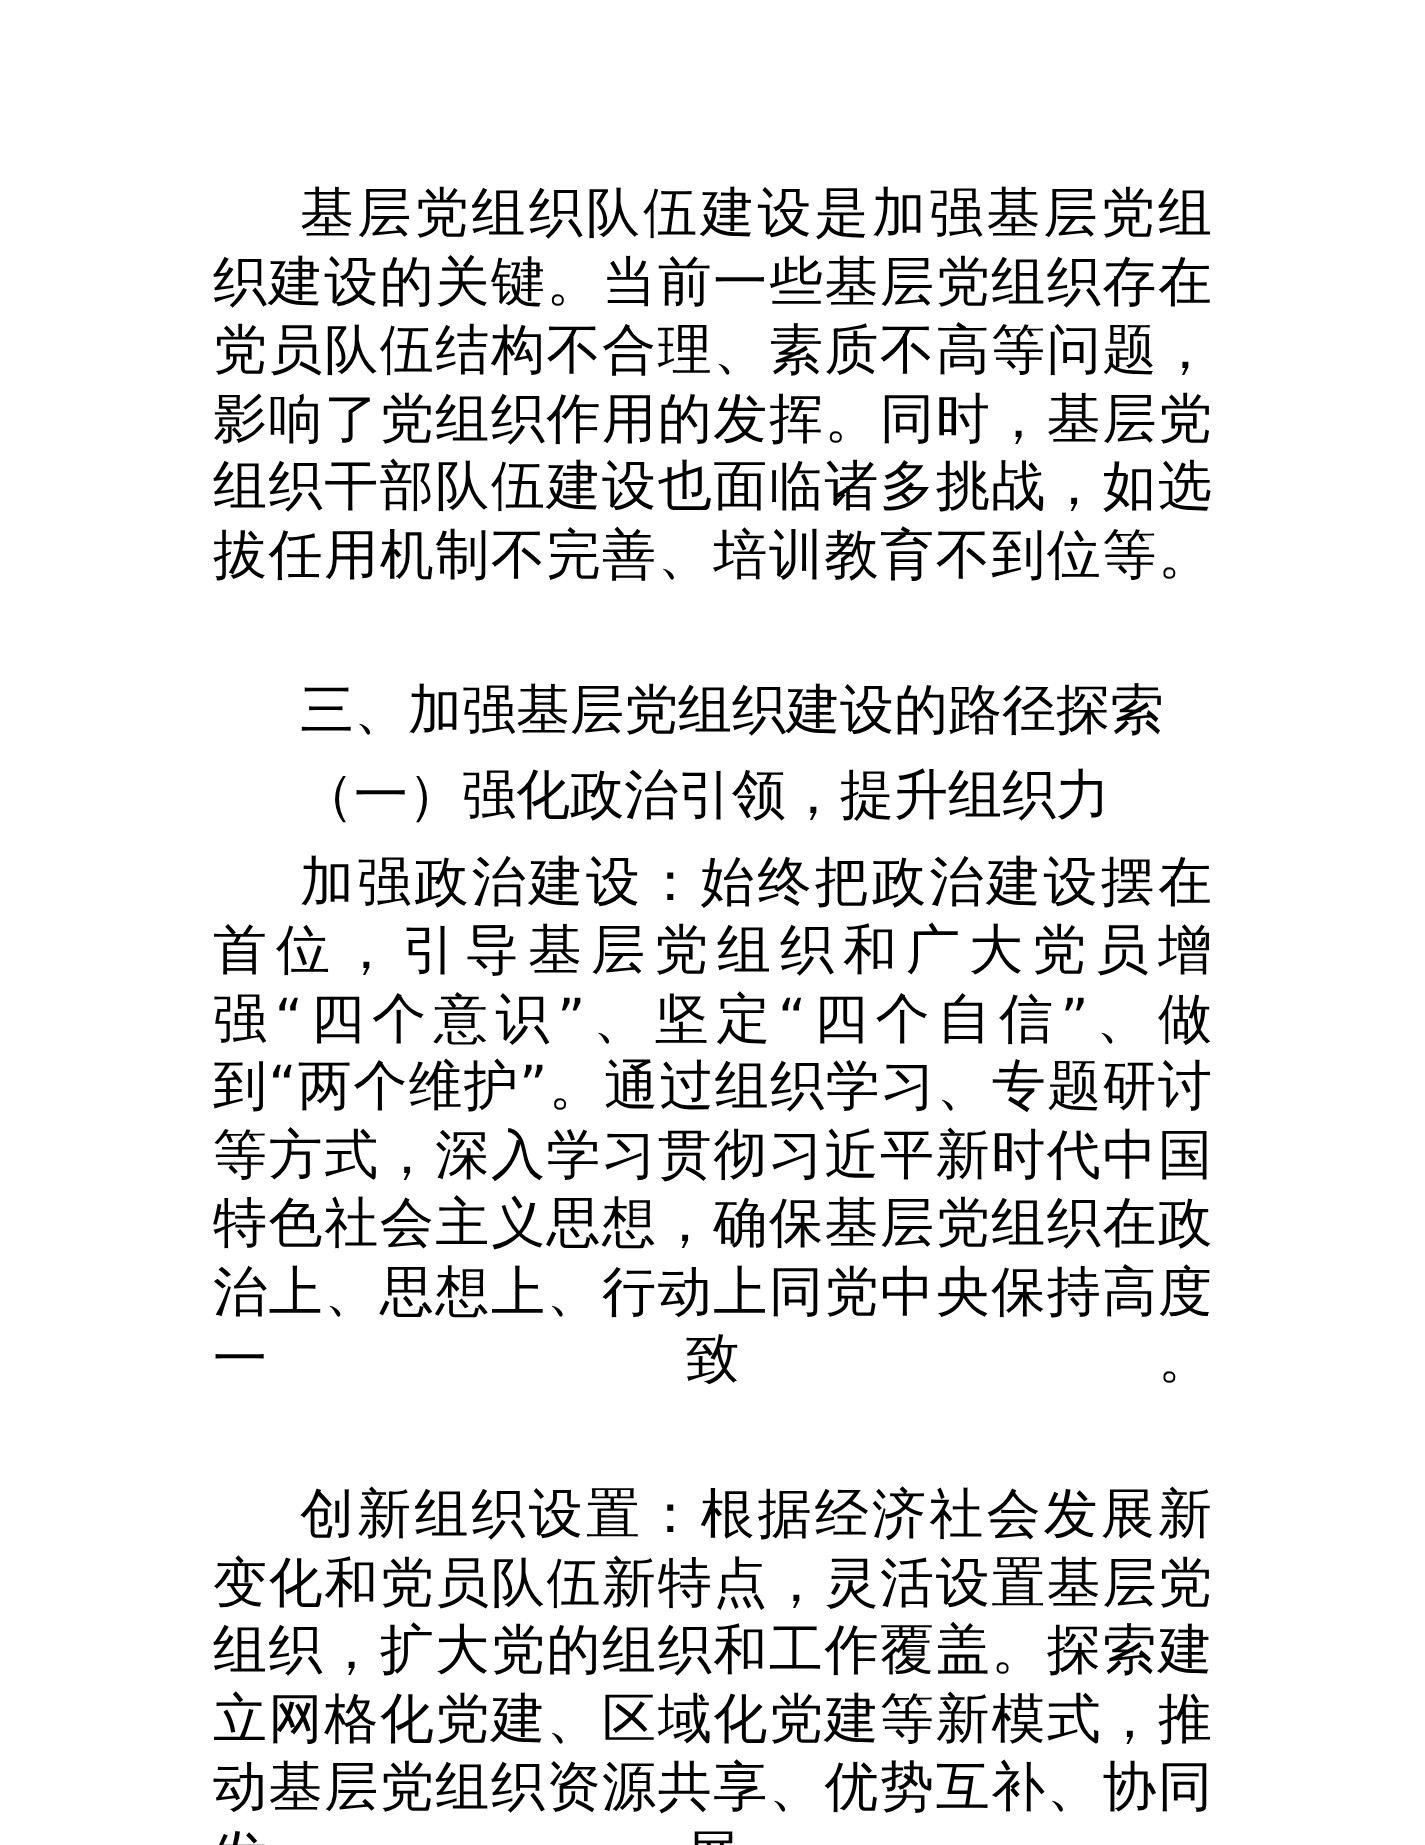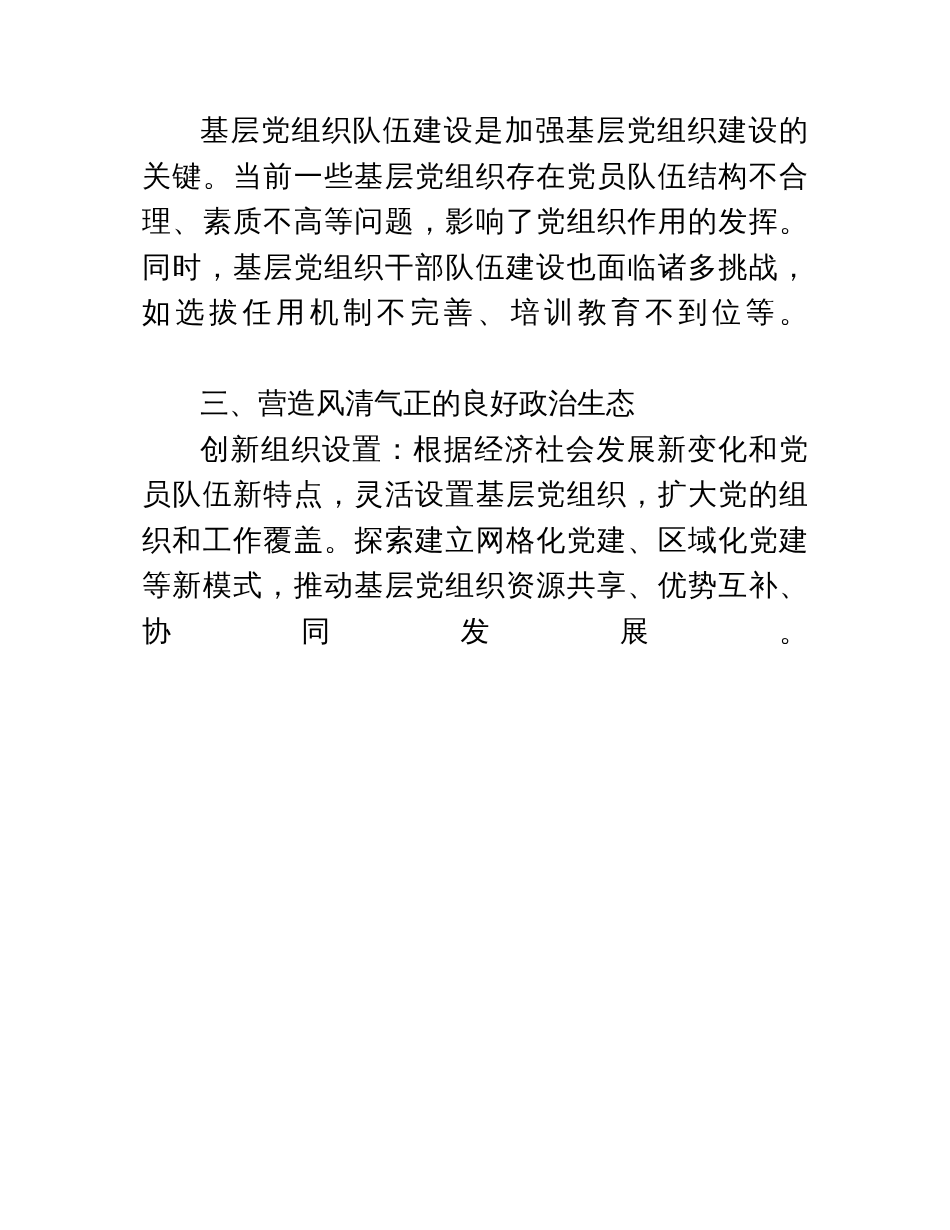--- a/index.html
+++ b/index.html
@@ -25,27 +25,27 @@
   }
 
   #doc-body {
     position: absolute;
     left: 142px;
     top: 108px;
     width: 666px;
   }
 
   .para {
-    font-size: 29px;
+    font-size: 36px;
     line-height: 45.5px;
     color: #000000;
     text-align: justify;
     text-justify: inter-character;
     text-indent: 58px;
-    margin: 0 0 0 0;
+    margin: 12px 0 0 0;
     letter-spacing: 0px;
     word-break: break-all;
     font-weight: 400;
   }
 
   .para.heading {
     text-align: left;
   }
 
   
@@ -59,21 +59,23 @@
   }
 </style>
 </head>
 <body>
 
 <div id="page">
   <div id="doc-body">
 
     <p class="para">基层党组织队伍建设是加强基层党组织建设的关键。当前一些基层党组织存在党员队伍结构不合理、素质不高等问题，影响了党组织作用的发挥。同时，基层党组织干部队伍建设也面临诸多挑战，如选拔任用机制不完善、培训教育不到位等。</p>
 
-    <p class="para heading">三、营造风清气正的良好政治生态</p>
+    <p class="para heading">三、加强基层党组织建设的路径探索</p>
 
+    <p class="para heading">（一）强化政治引领，提升组织力</p>
 
+    <p class="para">加强政治建设：始终把政治建设摆在首位，引导基层党组织和广大党员增强“四个意识”、坚定“四个自信”、做到“两个维护”。通过组织学习、专题研讨等方式，深入学习贯彻习近平新时代中国特色社会主义思想，确保基层党组织在政治上、思想上、行动上同党中央保持高度一致。</p>
 
 
     <p class="para">创新组织设置：根据经济社会发展新变化和党员队伍新特点，灵活设置基层党组织，扩大党的组织和工作覆盖。探索建立网格化党建、区域化党建等新模式，推动基层党组织资源共享、优势互补、协同发展。</p>
 
   </div>
 </div>
 
 </body></html>

